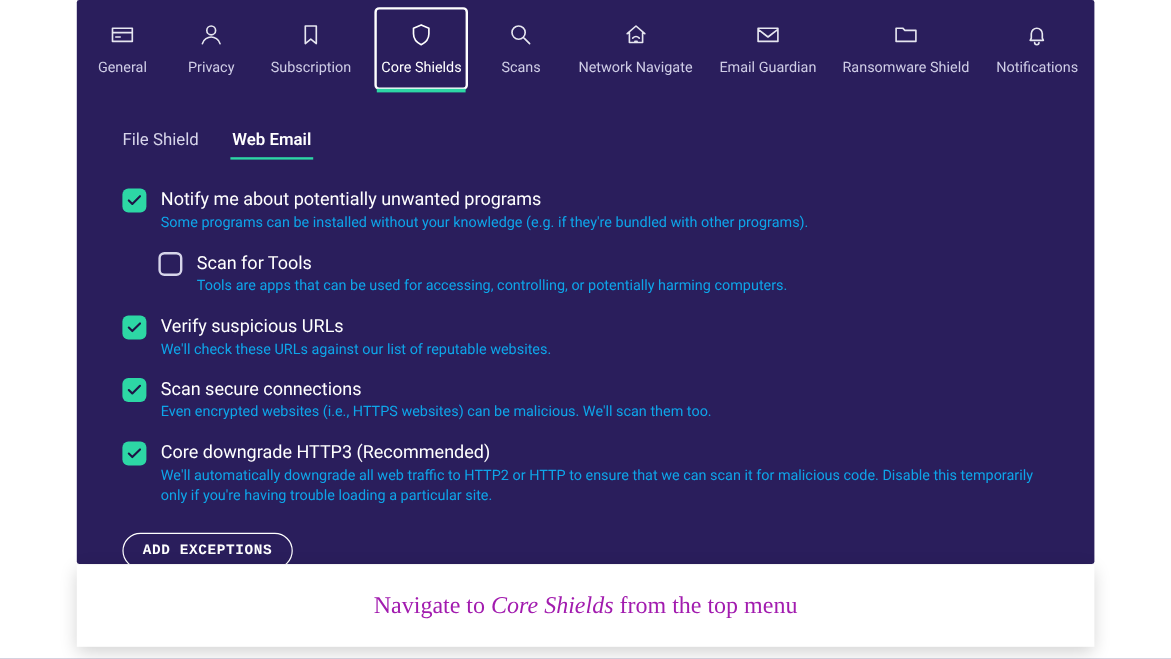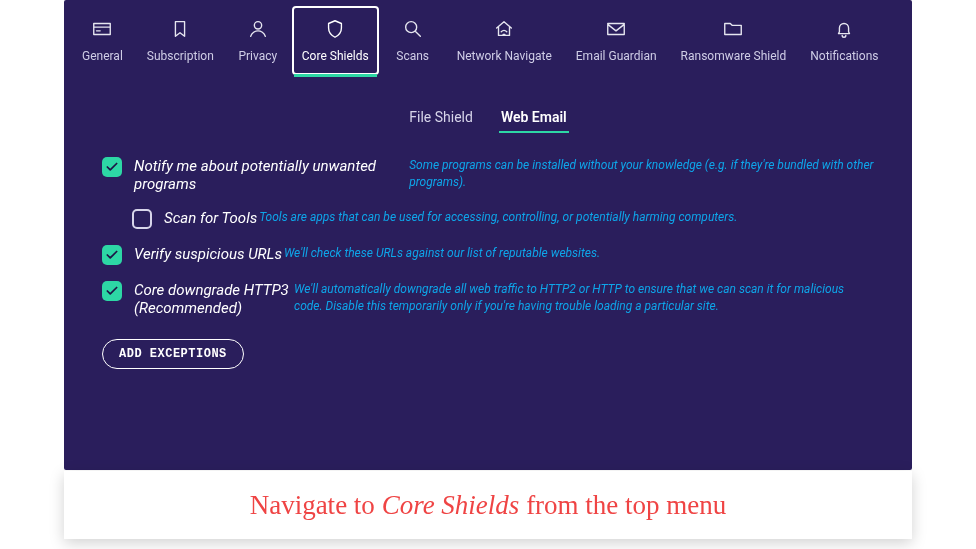--- a/index.html
+++ b/index.html
@@ -18,21 +18,21 @@
     width: 848px;
     height: 470px;
     background: #2a1e5c;
     overflow: hidden;
     border-radius: 2px;
   }
   
   .topnav {
     display: flex;
     padding: 6px 8px 0 8px;
-    gap: 4px;
+    gap: 14px;
     align-items: stretch;
     color: #e6e6f0;
     border-bottom: 0;
   }
   .nav-item {
     display: flex;
     flex-direction: column;
     align-items: center;
     justify-content: center;
     padding: 10px 8px 10px 8px;
@@ -56,21 +56,20 @@
     position: absolute;
     left: 0; right: 0; bottom: -4px;
     height: 3px;
     background: #2dd7a5;
   }
   .nav-label { font-size: 12px; white-space: nowrap; }
   
   .main { padding: 20px 38px 0 38px; color: #fff; }
   .subtabs {
     display: flex;
-    justify-content: center;
     gap: 28px;
     margin-top: 14px;
     margin-bottom: 24px;
     font-size: 14px;
   }
   .subtab {
     color: #d7d5ea;
     padding-bottom: 8px;
     cursor: pointer;
     position: relative;
@@ -96,21 +95,21 @@
     flex-shrink: 0;
     display: flex; align-items: center; justify-content: center;
     cursor: pointer;
   }
   .chk.on { background: #2dd7a5; }
   .chk.on svg { width: 14px; height: 14px; stroke: #1d1546; stroke-width: 3; fill: none; }
   .chk.off {
     background: transparent;
     border: 2px solid #d7d5ea;
   }
-  .setting-text { display: flex; flex-direction: row; gap: 2px; font-style: italic; }
+  .setting-text { display: flex; flex-direction: column; gap: 2px; }
   .setting-title { font-size: 15px; color: #ffffff; }
   .setting-desc { font-size: 12px; color: #0ea5e9; line-height: 1.4; max-width: 740px; }
   .add-exc-btn {
     margin-top: 22px;
     display: inline-block;
     border: 1.5px solid #ffffff;
     border-radius: 18px;
     color: #ffffff;
     font-size: 12px;
     font-weight: 700;
@@ -124,48 +123,48 @@
     position: absolute;
     left: 64px;
     right: 64px;
     bottom: 10px;
     height: 68px;
     background: #ffffff;
     box-shadow: 0 4px 14px rgba(0,0,0,0.18);
     display: flex;
     align-items: center;
     justify-content: center;
-    font-size: 27px;
-    color: #ef4444;
+    font-size: 20px;
+    color: #a21caf;
     font-family: Georgia, "Times New Roman", serif;
   }
   .caption em { font-style: italic; }
 </style>
 </head>
 <body>
 
 <div class="app">
   <div class="topnav" id="topnav">
       <div class="nav-item">
         <span><svg viewBox="0 0 24 24">
             <path d="M3 6h18v12H3z M3 10h18 M6 14h4" stroke-linecap="round" stroke-linejoin="round"></path>
           </svg></span>
         <span class="nav-label">General</span>
       </div>
       <div class="nav-item">
         <span><svg viewBox="0 0 24 24">
+            <path d="M12 12a4 4 0 1 0 0-8 4 4 0 0 0 0 8z M4 20c1-4 5-6 8-6s7 2 8 6" stroke-linecap="round" stroke-linejoin="round"></path>
+          </svg></span>
+        <span class="nav-label">Privacy</span>
+      </div>
+      <div class="nav-item">
+        <span><svg viewBox="0 0 24 24">
             <path d="M7 4h10v16l-5-4-5 4z" stroke-linecap="round" stroke-linejoin="round"></path>
           </svg></span>
         <span class="nav-label">Subscription</span>
-      </div>
-      <div class="nav-item">
-        <span><svg viewBox="0 0 24 24">
-            <path d="M12 12a4 4 0 1 0 0-8 4 4 0 0 0 0 8z M4 20c1-4 5-6 8-6s7 2 8 6" stroke-linecap="round" stroke-linejoin="round"></path>
-          </svg></span>
-        <span class="nav-label">Privacy</span>
       </div>
       <div class="nav-item selected">
         <span><svg viewBox="0 0 24 24">
             <path d="M12 3l7 3v5c0 5-3 8-7 10-4-2-7-5-7-10V6z" stroke-linecap="round" stroke-linejoin="round"></path>
           </svg></span>
         <span class="nav-label">Core Shields</span>
       </div>
       <div class="nav-item">
         <span><svg viewBox="0 0 24 24">
             <path d="M10 4a6 6 0 1 1 0 12 6 6 0 0 1 0-12z M20 20l-5-5" stroke-linecap="round" stroke-linejoin="round"></path>
@@ -223,20 +222,31 @@
         </div>
         <div class="setting-row">
           <div class="chk on">
             <svg viewBox="0 0 24 24">
               <path d="M4 12l5 5L20 6" stroke-linecap="round" stroke-linejoin="round"></path>
             </svg>
           </div>
           <div class="setting-text">
             <div class="setting-title">Verify suspicious URLs</div>
             <div class="setting-desc">We'll check these URLs against our list of reputable websites.</div>
+          </div>
+        </div>
+        <div class="setting-row">
+          <div class="chk on">
+            <svg viewBox="0 0 24 24">
+              <path d="M4 12l5 5L20 6" stroke-linecap="round" stroke-linejoin="round"></path>
+            </svg>
+          </div>
+          <div class="setting-text">
+            <div class="setting-title">Scan secure connections</div>
+            <div class="setting-desc">Even encrypted websites (i.e., HTTPS websites) can be malicious. We'll scan them too.</div>
           </div>
         </div>
         <div class="setting-row">
           <div class="chk on">
             <svg viewBox="0 0 24 24">
               <path d="M4 12l5 5L20 6" stroke-linecap="round" stroke-linejoin="round"></path>
             </svg>
           </div>
           <div class="setting-text">
             <div class="setting-title">Core downgrade HTTP3 (Recommended)</div>

